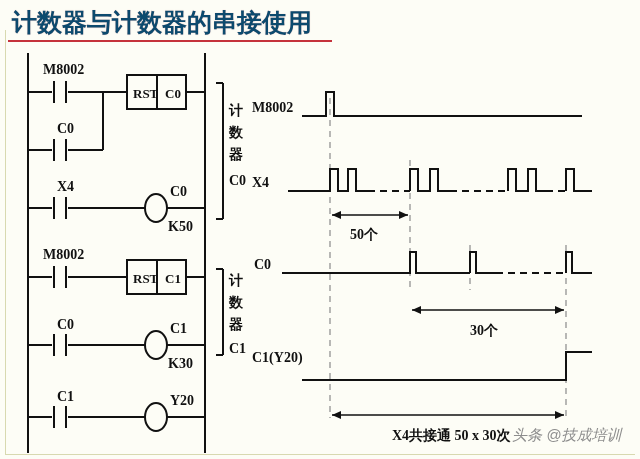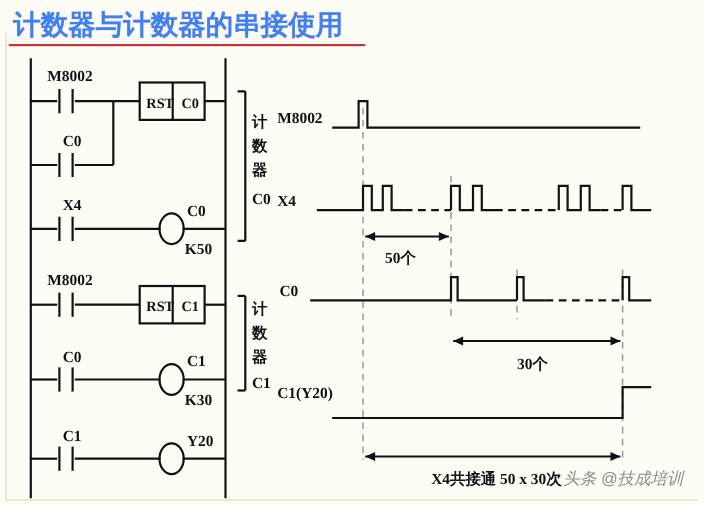--- a/index.html
+++ b/index.html
@@ -15,21 +15,21 @@
     background:#fdfdf6;
   }
   
   .frame-left{position:absolute;left:5px;top:30px;width:1px;height:424px;background:#d8d9b0;}
   .frame-bottom{position:absolute;left:5px;bottom:4px;width:630px;height:1px;background:#d8d9b0;}
 
   .title{
     position:absolute;left:12px;top:6px;
     font-family:"Liberation Serif", serif;
     font-size:25px;font-weight:bold;
-    color:#3b82f6;
+    color:#0c4a6e;
     letter-spacing:0px;
     white-space:nowrap;
     text-shadow:0 0 1px rgba(197,50,60,.35);
   }
   .title-rule{
     position:absolute;left:8px;top:40px;width:324px;height:2px;background:#c5323c;
   }
   svg{position:absolute;left:0;top:0;}
   .wm{
     position:absolute;left:512px;top:426px;

